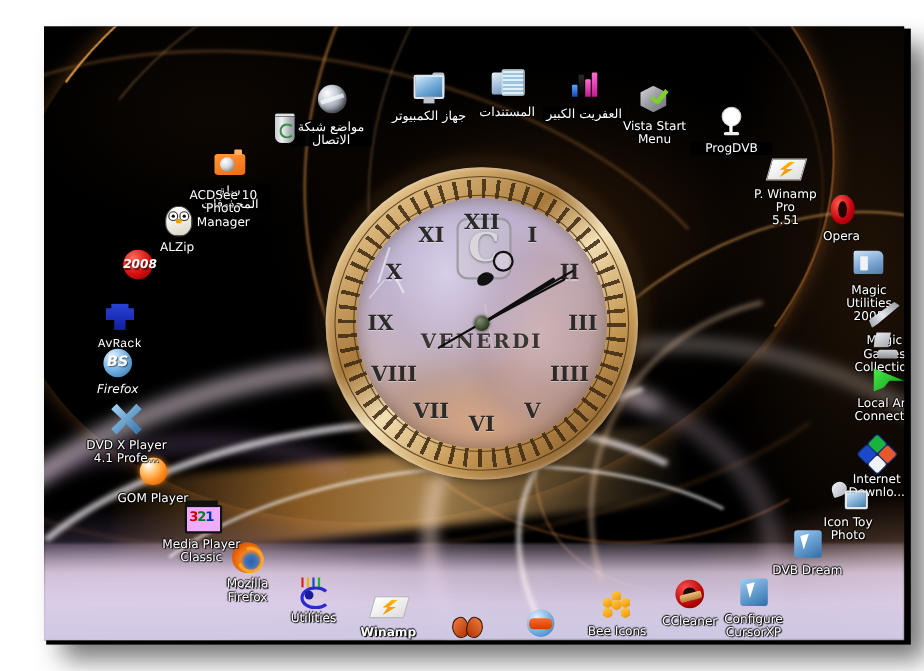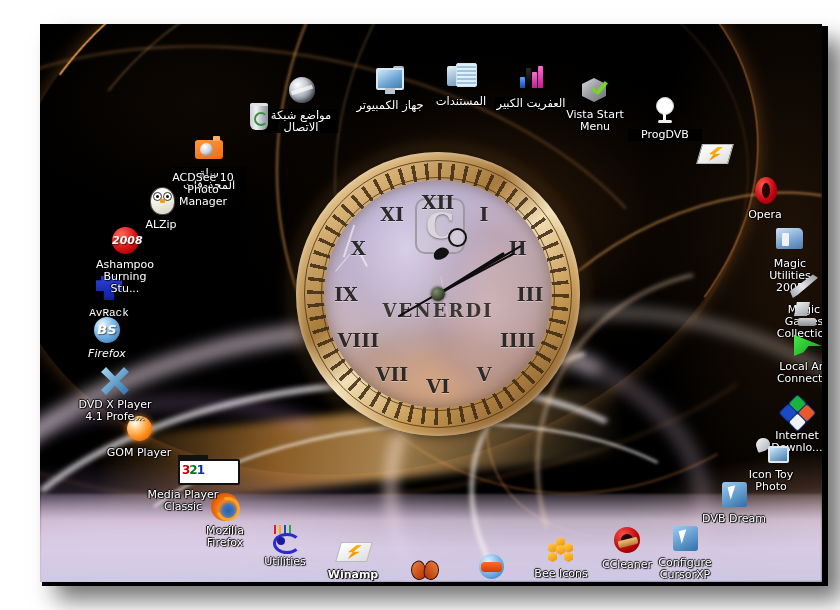--- a/index.html
+++ b/index.html
@@ -467,22 +467,22 @@
   }
   .art-firefox{
     position:absolute;left:3px;top:3px;width:28px;height:28px;border-radius:50%;
     background:radial-gradient(circle at 62% 62%,#2b5fa8 0%,#3a74bd 22%,#f48120 40%,#e25a00 70%,#b73b00 100%);
   }
   .art-firefox:after{
     content:"";position:absolute;left:5px;top:4px;width:18px;height:18px;border-radius:50%;
     border:3px solid rgba(255,170,40,0.85);border-left-color:transparent;transform:rotate(25deg);
   }
   .art-mpc{
-    position:absolute;left:12px;top:5px;width:30px;height:22px;border-radius:2px;
-    background:#ffffff;border:2px solid #111;padding-left:28px;
+    position:absolute;left:2px;top:5px;width:30px;height:22px;border-radius:2px;
+    background:#f0abfc;border:2px solid #111;
   }
   .art-mpc .top{
     position:absolute;left:-2px;top:-6px;width:30px;height:6px;background:#111;
   }
   .art-mpc .num{
     position:absolute;left:0;top:3px;width:26px;text-align:center;
     font-family:"DejaVu Sans","Liberation Sans",sans-serif;font-size:12px;font-weight:700;
     letter-spacing:-1px;text-shadow:none;
   }
   .art-gom{
@@ -668,20 +668,22 @@
               <span class="arm"></span>
               <span class="base"></span>
             </span>
           </span>
           <span class="label boxed">ProgDVB</span>
         </div>
         <div class="icon" style="left: 637px; top: 112px;">
           <span class="glyph">
             <span class="art-winamp"></span>
           </span>
+          <span class="label">P. Winamp Pro
+5.51</span>
         </div>
         <div class="icon" style="left: 688px; top: 150px;">
           <span class="glyph">
             <span class="art-opera"></span>
           </span>
           <span class="label">Opera</span>
         </div>
         <div class="icon" style="left: 713px; top: 199px;">
           <span class="glyph">
             <span class="art-magicu"></span>
@@ -836,22 +838,20 @@
         <div class="icon" style="left: 32px; top: 248px; font-family: Liberation Mono, monospace;">
           <span class="glyph">
             <span class="art-avrack"></span>
           </span>
           <span class="label">AvRack</span>
         </div>
         <div class="icon" style="left: 48px; top: 200px;">
           <span class="glyph">
             <span class="art-ash2008">2008</span>
           </span>
-          <span class="label">Ashampoo
-Burning Stu...</span>
         </div>
         <div class="icon" style="left: 84px; top: 160px;">
           <span class="glyph">
             <span class="art-penguin">
               <span class="eye" style="left:2px">
                 <i></i>
               </span>
               <span class="eye" style="left:12px">
                 <i></i>
               </span>

